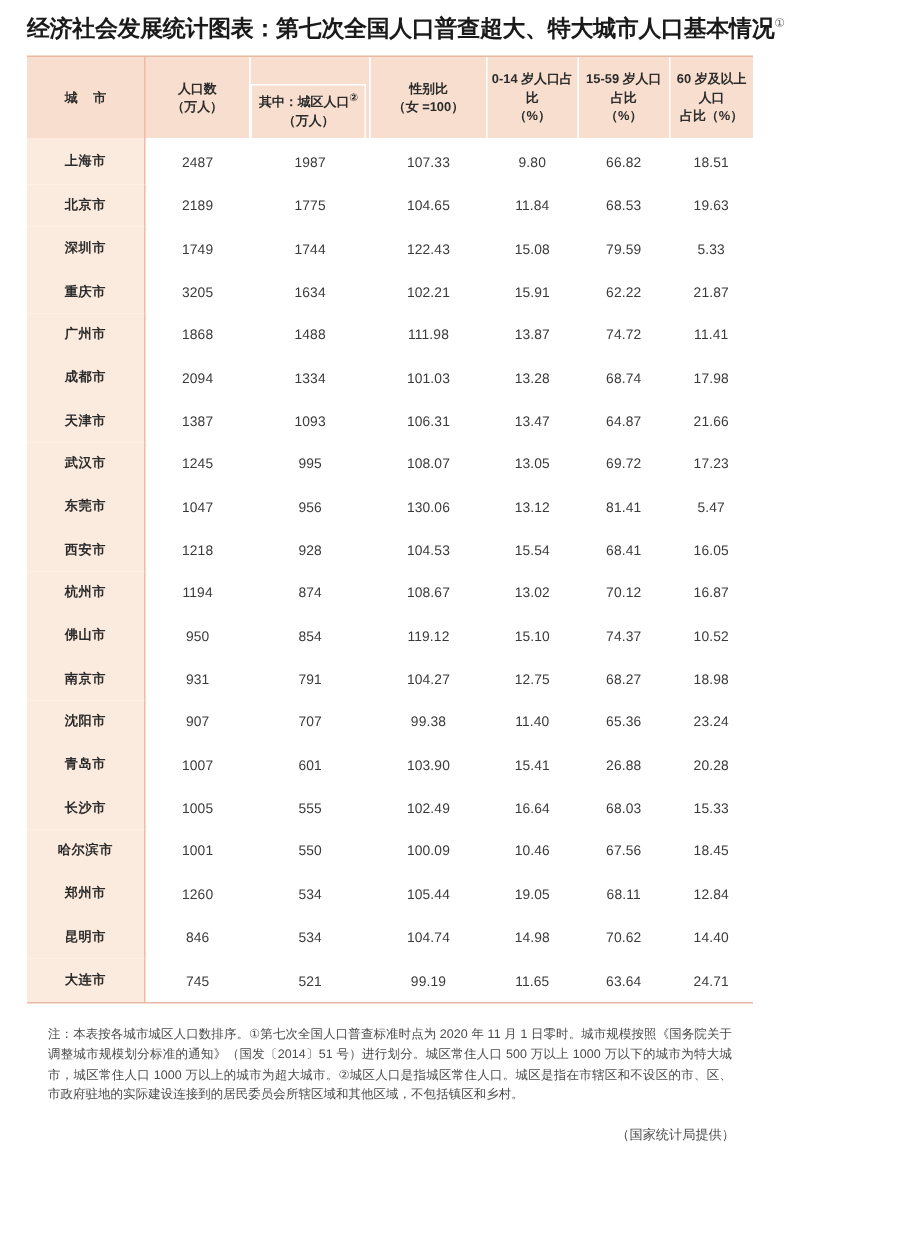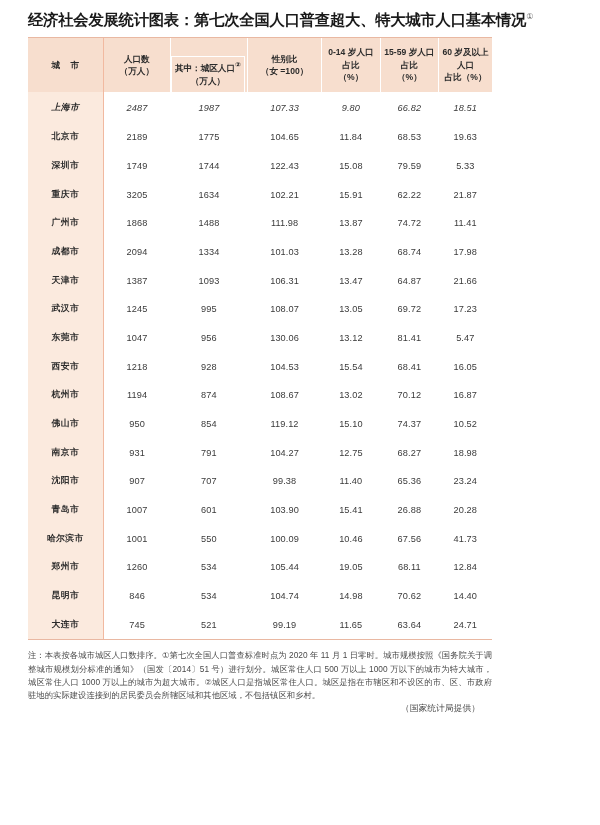--- a/index.html
+++ b/index.html
@@ -12,21 +12,21 @@
     background: #ffffff;
     font-family: "Liberation Sans", "DejaVu Sans", sans-serif;
     color: #231f20;
     overflow: hidden;
   }
   .page {
     position: relative;
     width: 520px;
     height: 825px;
     box-sizing: border-box;
-    padding: 0 28px;
+    padding: 0 18px;
     border-radius: 10px;
   }
   
   .title-bar {
     padding-top: 10px;
     padding-bottom: 8px;
   }
   .title {
     font-size: 15.3px;
     font-weight: bold;
@@ -110,32 +110,32 @@
     letter-spacing: 0.1px;
   }
   tbody td.city {
     background: #fbeade;
     font-size: 8.8px;
     font-weight: bold;
     color: #2b2b2b;
     letter-spacing: 0.4px;
     border-right: 1.2px solid #f1b9a0;
   }
-  tbody tr:first-child td { padding-top: 2px; font-style: italic; }
+  tbody tr:first-child td { padding-top: 2px; }
 
   
   .notes {
     margin-top: 9px;
     font-size: 8.3px;
     line-height: 1.62;
     color: #4a4a4a;
     text-align: justify;
     letter-spacing: 0.05px;
   }
-  .notes p { margin: 0; }
+  .notes p { margin: 14px; }
   .credit {
     text-align: right;
     font-size: 8.8px;
     color: #4a4a4a;
     padding-right: 12px;
   }
 </style>
 </head>
 <body>
 
@@ -317,27 +317,36 @@
           <tr>
             <td class="city">青岛市</td>
             <td>1007</td>
             <td>601</td>
             <td>103.90</td>
             <td>15.41</td>
             <td>26.88</td>
             <td>20.28</td>
           </tr>
           <tr>
+            <td class="city">长沙市</td>
+            <td>1005</td>
+            <td>555</td>
+            <td>102.49</td>
+            <td>16.64</td>
+            <td>68.03</td>
+            <td>15.33</td>
+          </tr>
+          <tr>
             <td class="city">哈尔滨市</td>
             <td>1001</td>
             <td>550</td>
             <td>100.09</td>
             <td>10.46</td>
             <td>67.56</td>
-            <td>41.73</td>
+            <td>18.45</td>
           </tr>
           <tr>
             <td class="city">郑州市</td>
             <td>1260</td>
             <td>534</td>
             <td>105.44</td>
             <td>19.05</td>
             <td>68.11</td>
             <td>12.84</td>
           </tr>

